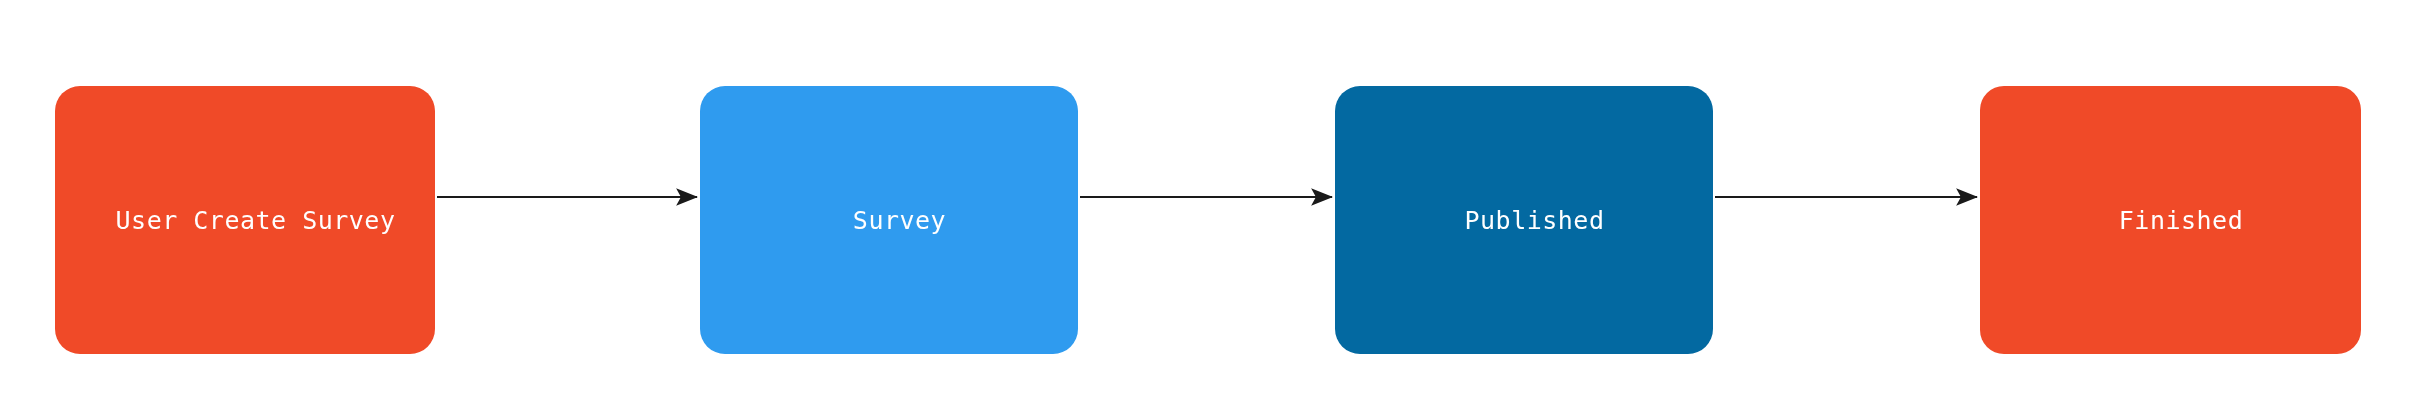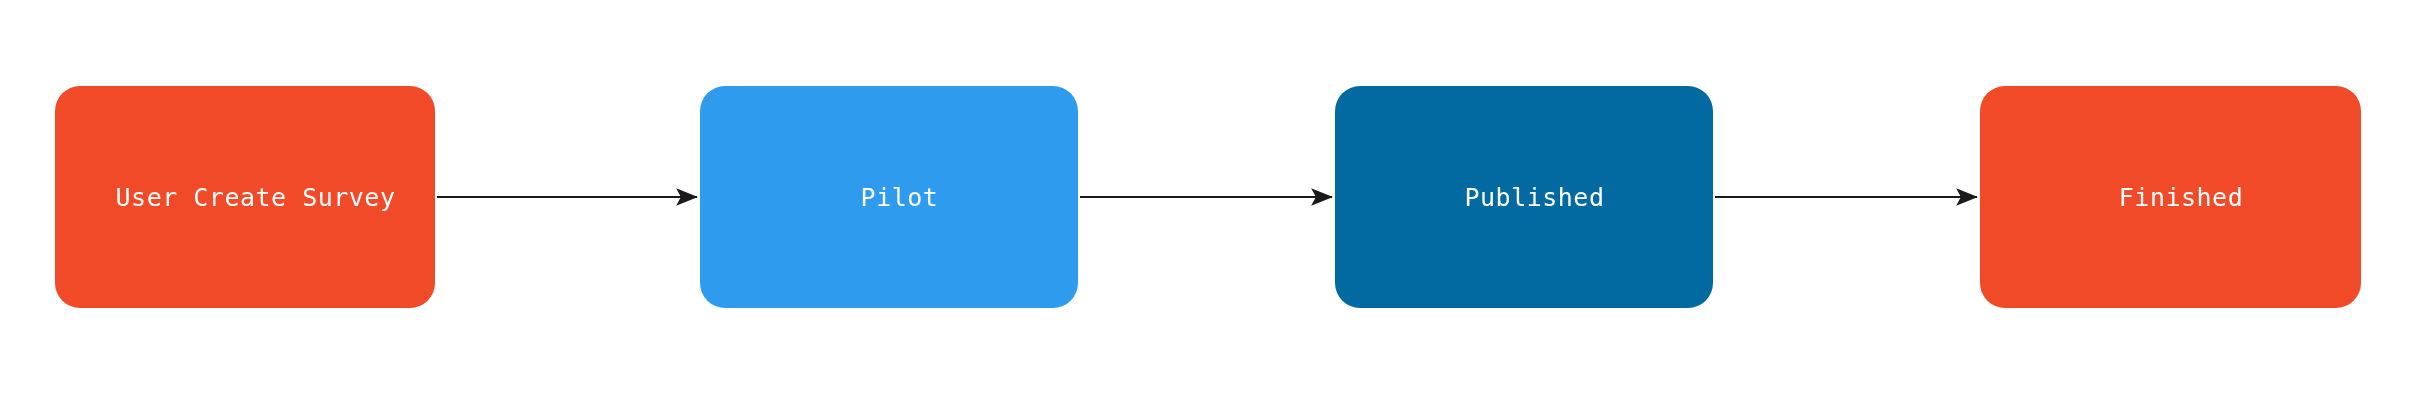--- a/index.html
+++ b/index.html
@@ -13,41 +13,41 @@
   #diagram-canvas {
     position: relative;
     width: 2430px;
     height: 411px;
     background: #ffffff;
     overflow: hidden;
   }
   .node {
     position: absolute;
     top: 86px;
-    height: 222px;
+    height: 268px;
     border-radius: 25px;
     display: flex;
     align-items: center;
     justify-content: center;
     box-sizing: border-box;
     padding-left: 21px;
   }
   .node-label {
     font-family: "DejaVu Sans Mono", monospace;
     font-size: 25px;
     line-height: 1;
     color: #ffffff;
     letter-spacing: 0.5px;
     white-space: nowrap;
     user-select: none;
   }
   .node-start   { left: 55px;   width: 380px; background: #F04A28; }
   .node-pilot   { left: 700px;  width: 378px; background: #2F9BEF; }
   .node-pub     { left: 1335px; width: 378px; background: #0369a1; }
-  .node-fin     { left: 1980px; width: 381px; background: #F04A28; }
+  .node-fin     { left: 1980px; width: 381px; background: #F04A28; border-radius: 24px; }
 
   .edge-layer {
     position: absolute;
     left: 0;
     top: 0;
     width: 2430px;
     height: 411px;
     pointer-events: none;
   }
 </style>
@@ -74,21 +74,21 @@
     <g>
       <line x1="1715" y1="197" x2="1977" y2="197" stroke="#1a1a1a" stroke-width="2.2" marker-end="url(#arrowhead)"></line>
     </g>
   </svg>
 
   <div class="node node-start">
     <span class="node-label">User Create Survey</span>
   </div>
 
   <div class="node node-pilot">
-    <span class="node-label">Pilot</span>
+    <span class="node-label">Survey</span>
   </div>
 
   <div class="node node-pub">
     <span class="node-label">Published</span>
   </div>
 
   <div class="node node-fin">
     <span class="node-label">Finished</span>
   </div>
 

